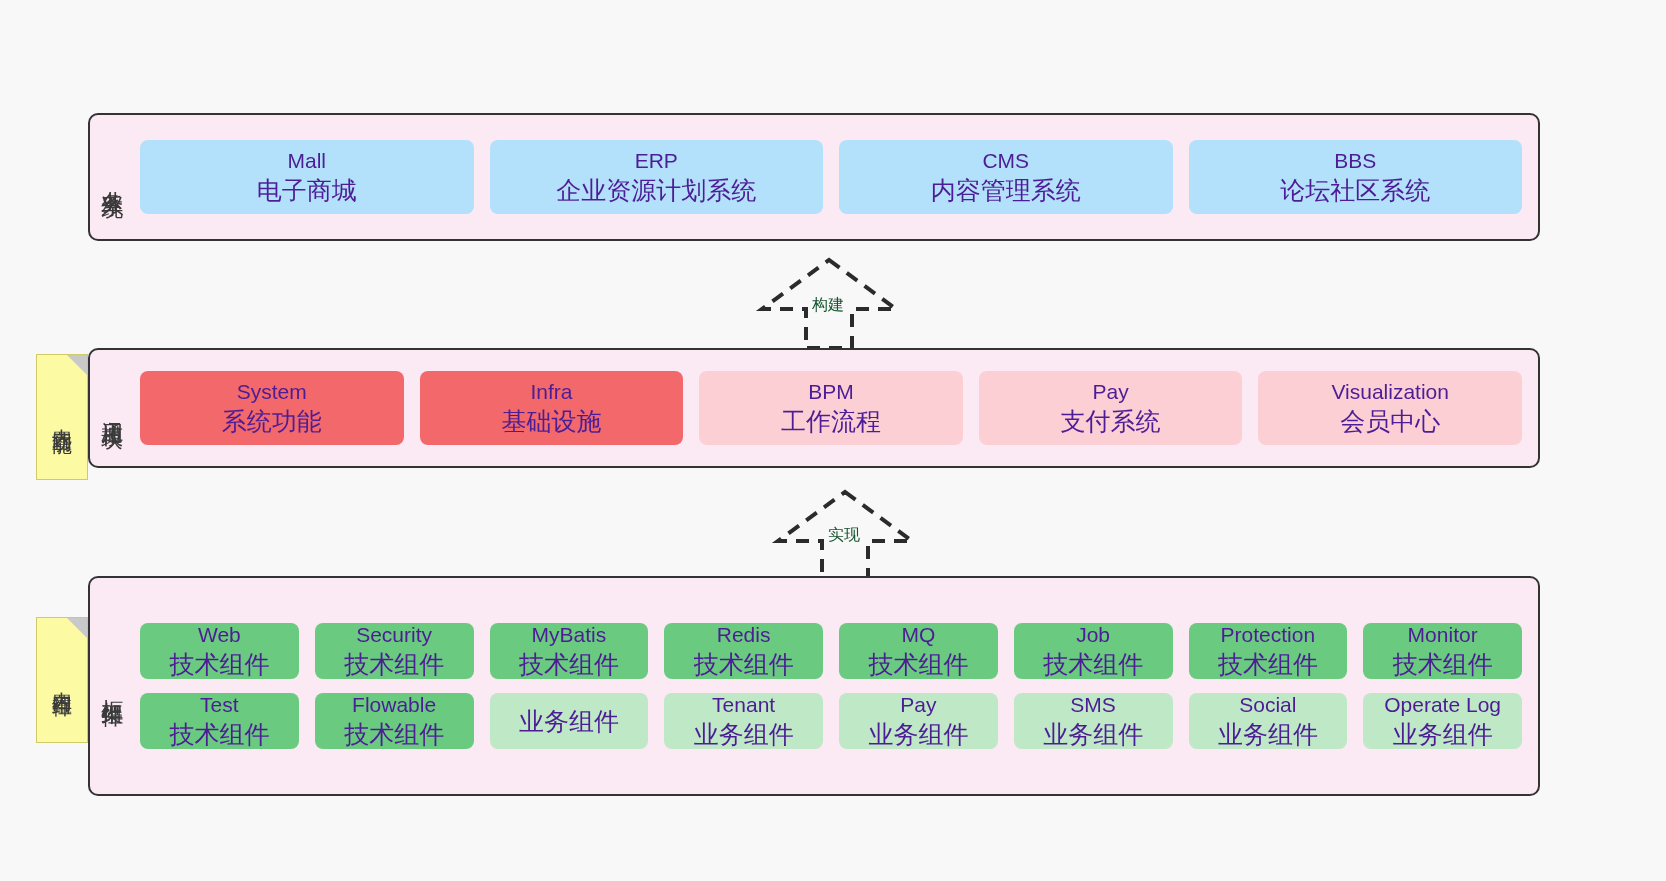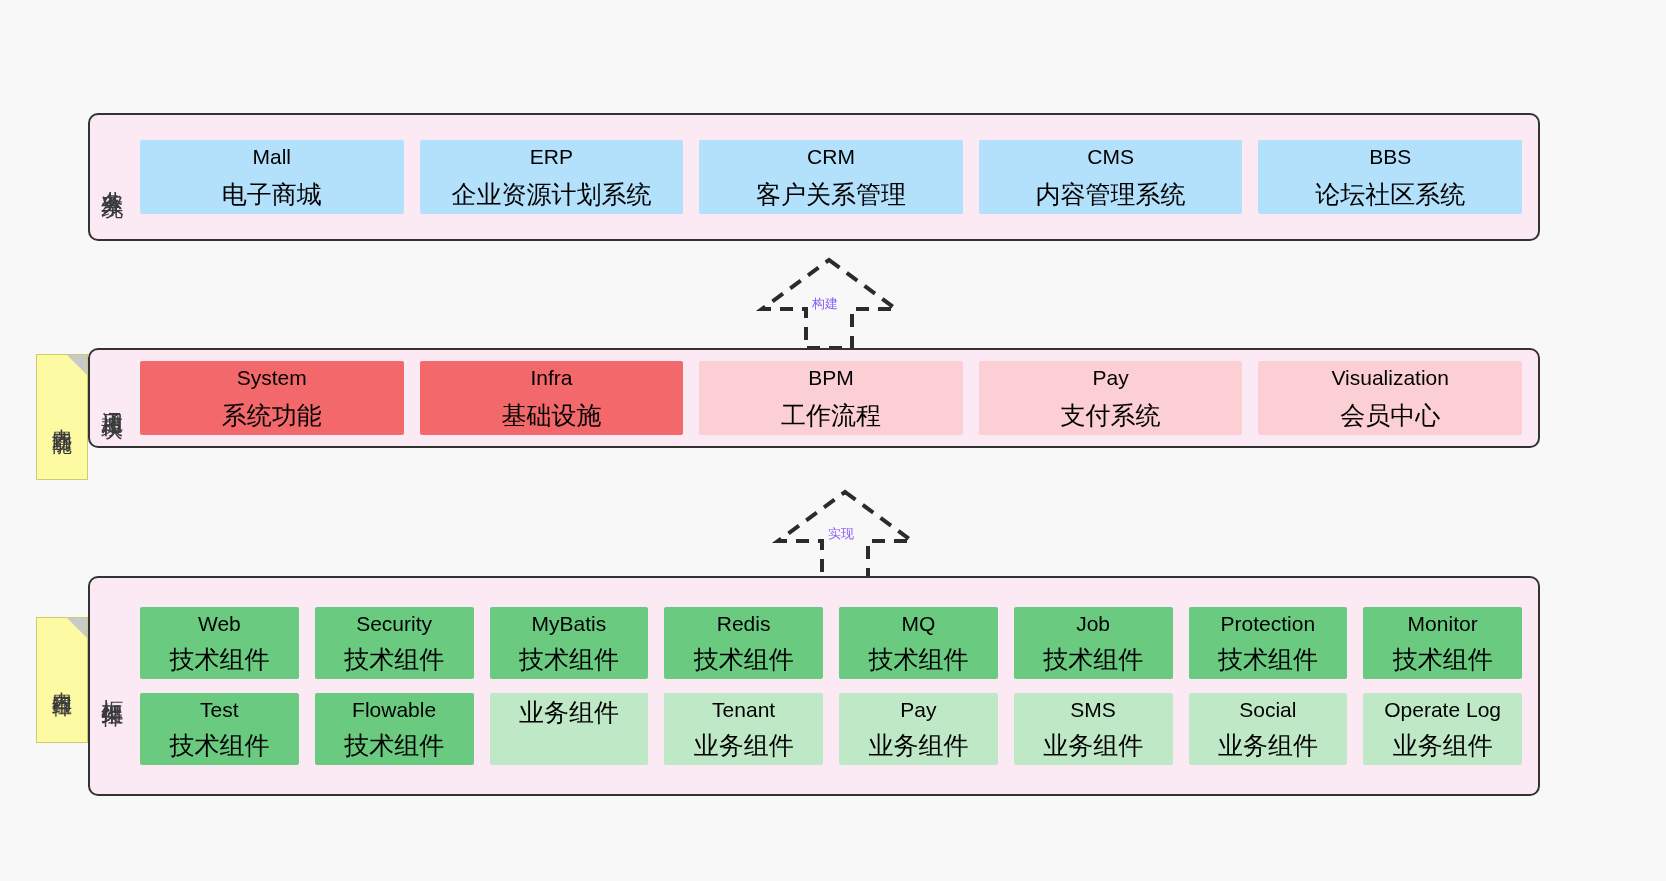--- a/index.html
+++ b/index.html
@@ -48,50 +48,50 @@
     gap:14px;
     padding:14px 16px 14px 6px;
   }
   .row{
     display:flex;
     gap:16px;
     align-items:stretch;
   }
   .node{
     flex:1 1 0;
-    border-radius:2px;
+    border-radius:8px;
     display:flex;
     flex-direction:column;
     align-items:center;
-    justify-content:space-between;
+    justify-content:center;
     text-align:center;
     line-height:1.24;
-    color:#000000;
+    color:#4c1d95;
     box-sizing:border-box;
     padding:4px 6px;
   }
   .node .en{font-size:21px;}
   .node .cn{font-size:25px;}
 
   
   .c-blue{background:#b3e0fb;}
   .c-red{background:#f2686b;}
   .c-pink{background:#fccfd5;}
   .c-green{background:#6acb80;}
   .c-lgreen{background:#bfe8c7;}
 
   
   #layer-business{left:88px;top:113px;width:1452px;height:128px;}
   #layer-business .node{height:74px;}
 
-  #layer-common{left:88px;top:348px;width:1452px;height:100px;}
+  #layer-common{left:88px;top:348px;width:1452px;height:120px;}
   #layer-common .node{height:74px;}
 
   #layer-framework{left:88px;top:576px;width:1452px;height:220px;}
-  #layer-framework .node{height:72px;}
+  #layer-framework .node{height:56px;}
   #layer-framework .layer-body{gap:14px;}
 
   
   .note{
     position:absolute;
     width:52px;
     background:#fdfaa4;
     border:1px solid #cfca6a;
     z-index:2;
     display:flex;
@@ -117,22 +117,22 @@
   }
   #note-functions{left:36px;top:354px;height:126px;}
   #note-components{left:36px;top:617px;height:126px;}
 
   
   .uml{position:absolute;z-index:1;}
   #uml-build{left:744px;top:252px;}
   #uml-impl{left:760px;top:484px;}
   .uml-label{
     position:absolute;
-    font-size:13px;
-    color:#8b5cf6;
+    font-size:16px;
+    color:#14532d;
     background:transparent;
     white-space:nowrap;
     user-select:none;
   }
   #uml-build .uml-label{left:68px;top:43px;}
   #uml-impl .uml-label{left:68px;top:41px;}
 </style>
 </head>
 <body>
 
@@ -165,24 +165,20 @@
       <div class="row">
         <div class="node c-blue">
           <span class="en">Mall</span>
           <span class="cn">电子商城</span>
         </div>
         <div class="node c-blue">
           <span class="en">ERP</span>
           <span class="cn">企业资源计划系统</span>
         </div>
         <div class="node c-blue">
-          <span class="en">CRM</span>
-          <span class="cn">客户关系管理</span>
-        </div>
-        <div class="node c-blue">
           <span class="en">CMS</span>
           <span class="cn">内容管理系统</span>
         </div>
         <div class="node c-blue">
           <span class="en">BBS</span>
           <span class="cn">论坛社区系统</span>
         </div>
       </div>
     </div>
   </div>

